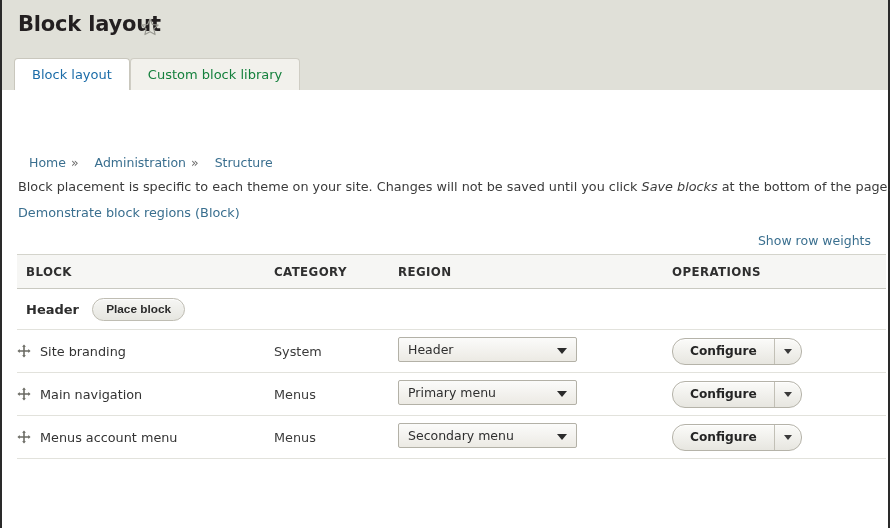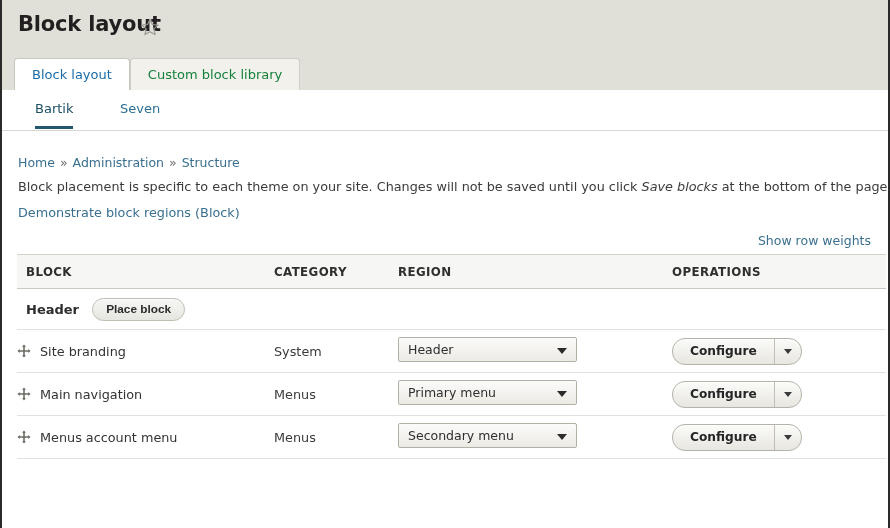--- a/index.html
+++ b/index.html
@@ -147,20 +147,21 @@
     position: absolute;
     left: 16px;
     top: 65px;
     font-size: 12.5px;
     color: #5a7a8c;
     white-space: nowrap;
   }
   .breadcrumb a {
     color: #3a6f8f;
     text-decoration: none;
+    margin-left: 11px;
   }
   .breadcrumb .sep {
     color: #6b6b6b;
     margin: 0 1px;
   }
   .help-text {
     position: absolute;
     left: 16px;
     top: 89px;
     font-size: 12.8px;
@@ -367,24 +368,20 @@
       <div class="ptab active">
         <span>Block layout</span>
       </div>
       <div class="ptab">
         <span>Custom block library</span>
       </div>
     </div>
 
     <div class="content">
 
-      <div class="secondary-tabs">
-        <a class="stab stab-0 active">Bartik</a>
-        <a class="stab stab-1">Seven</a>
-      </div>
 
       <div class="breadcrumb">
         <a>Home</a>
         <span class="sep">»</span>
         <a>Administration</a>
         <span class="sep">»</span>
         <a>Structure</a>
       </div>
 
       <div class="help-text">

